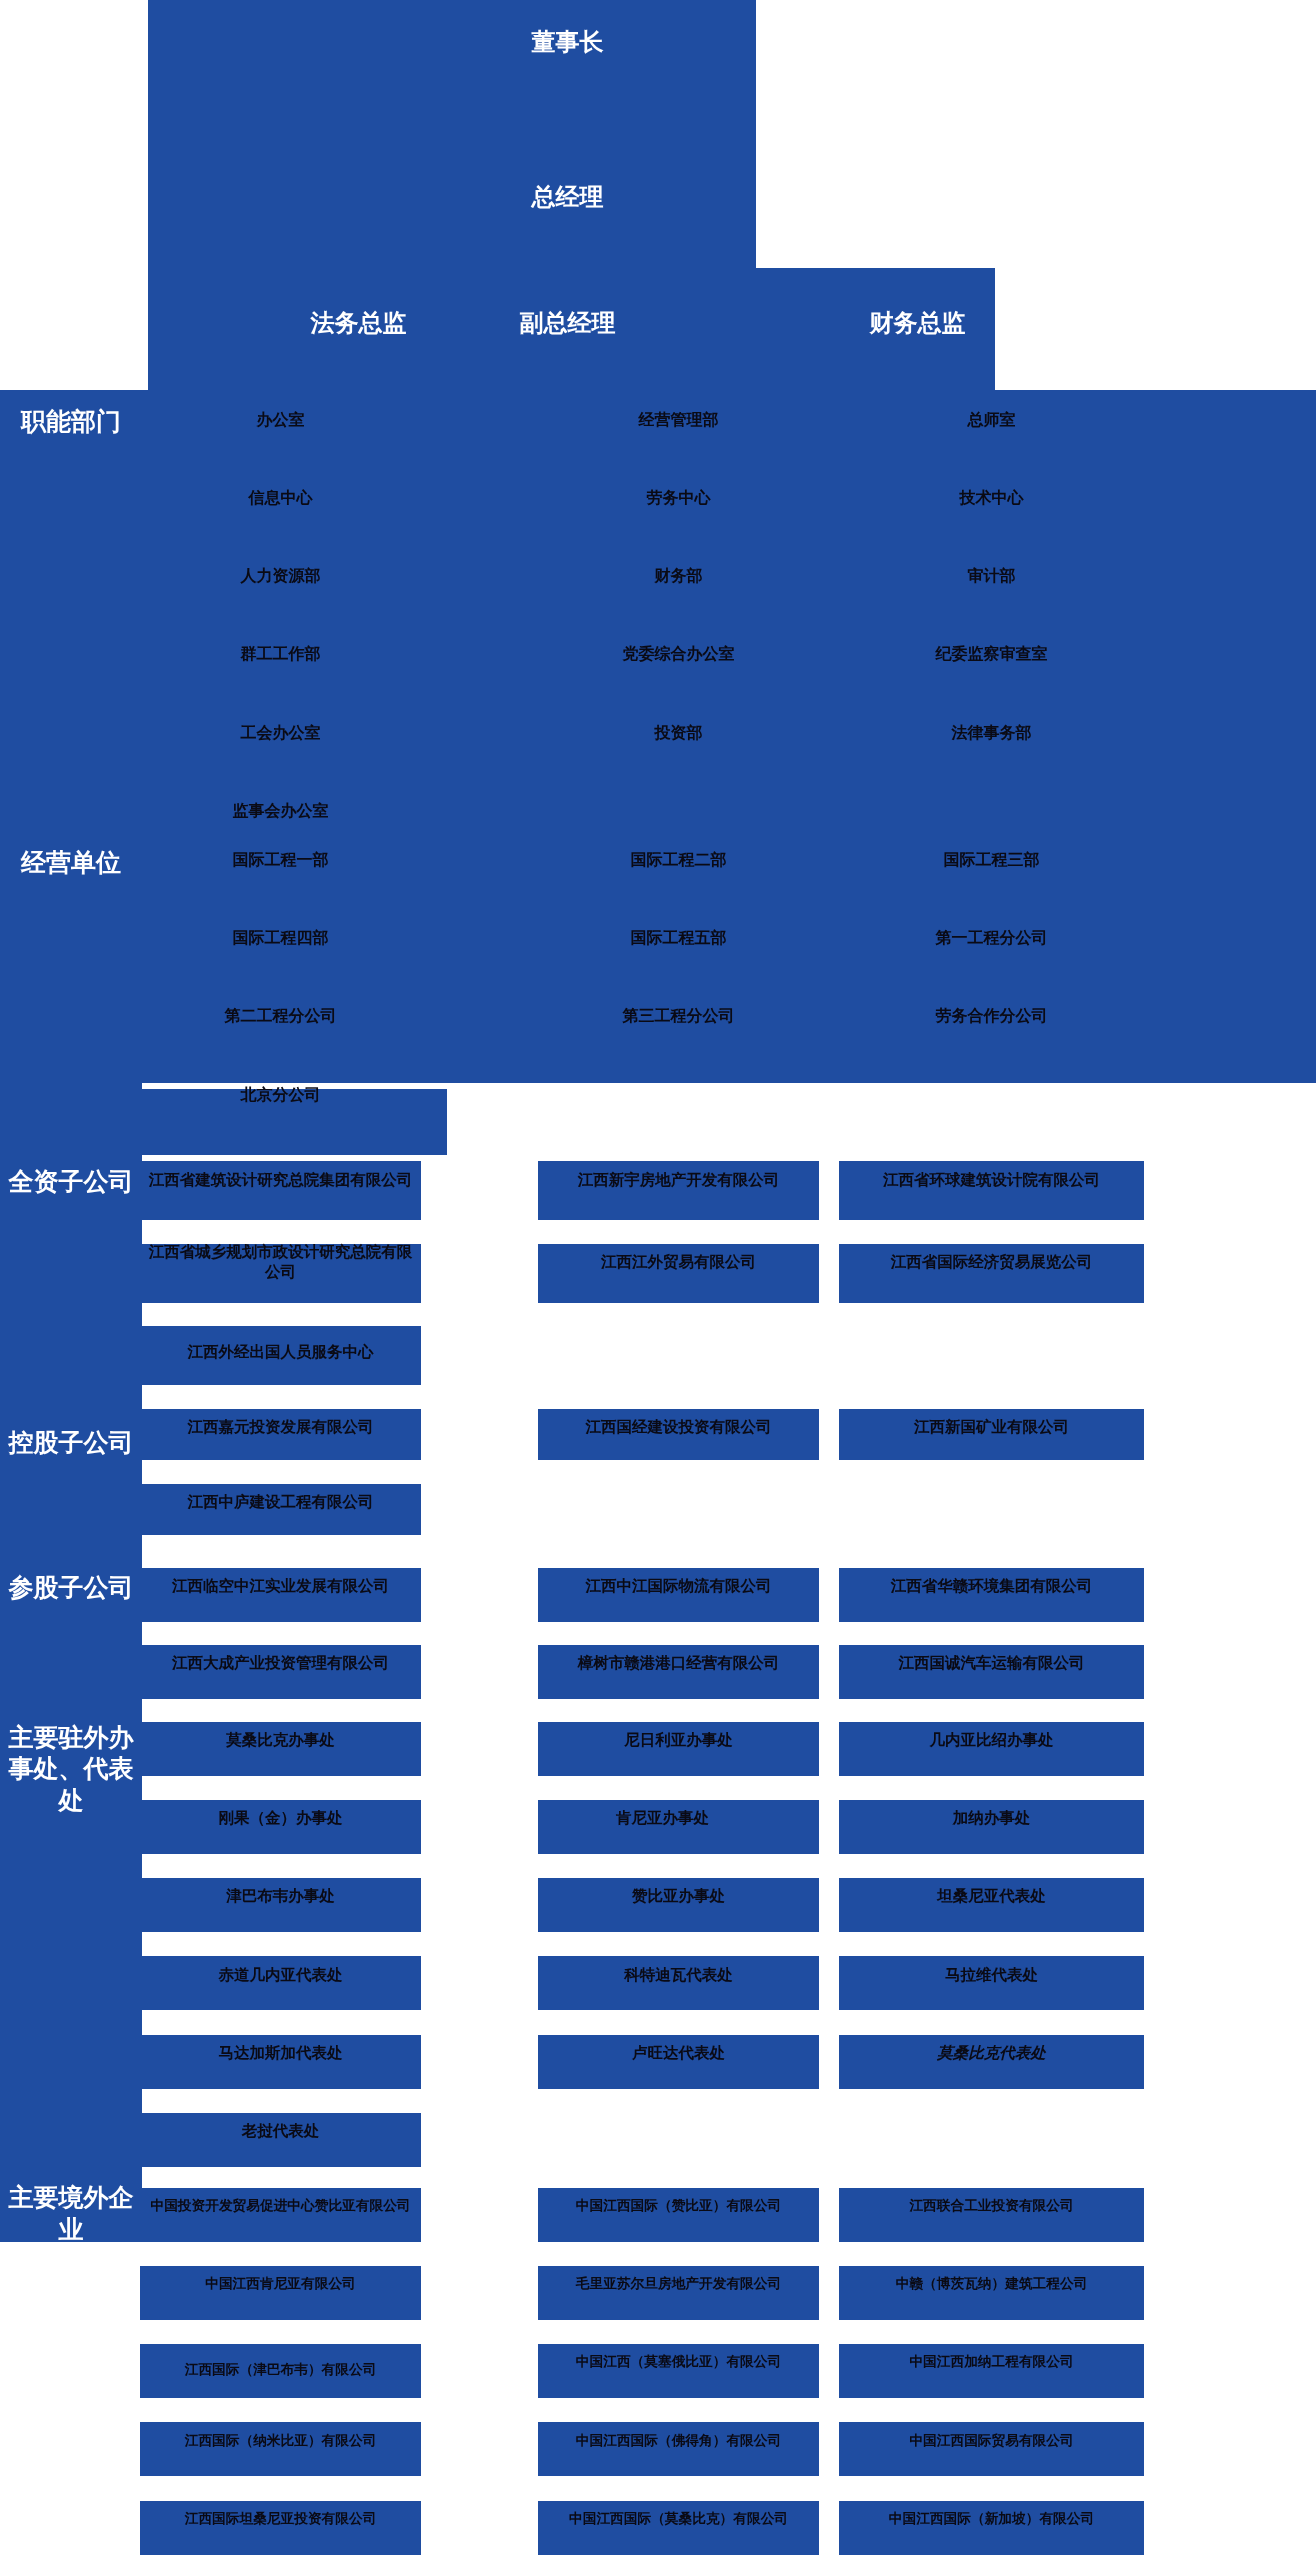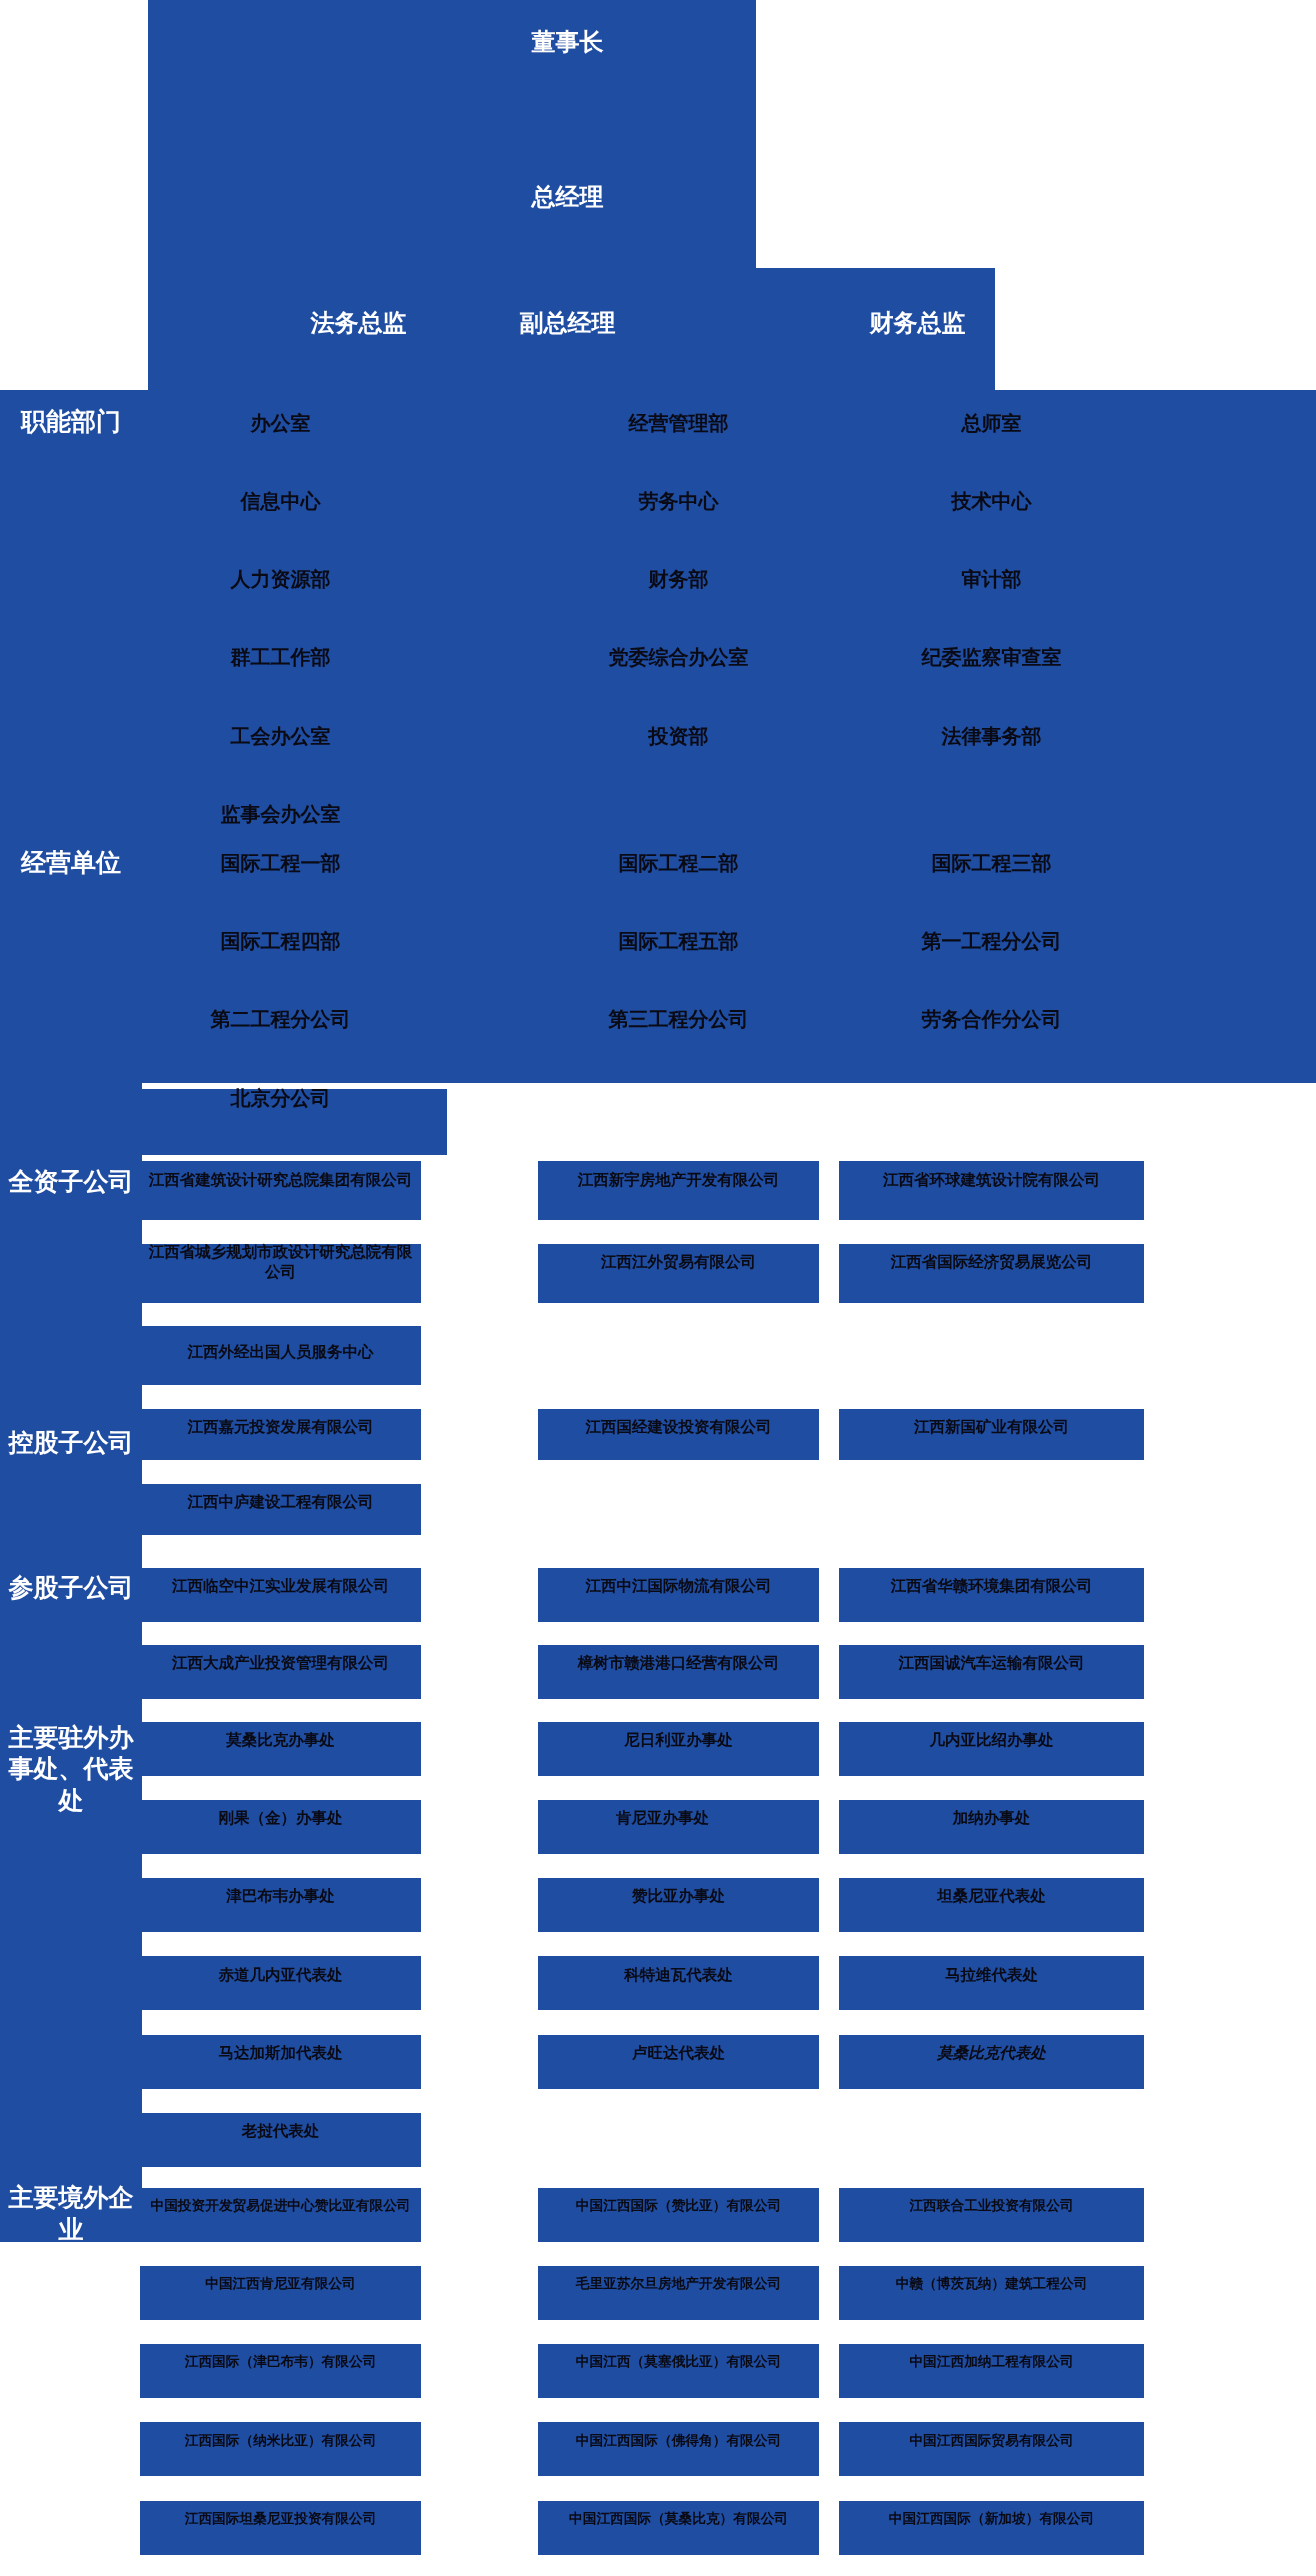--- a/index.html
+++ b/index.html
@@ -22,21 +22,21 @@
   }
   .cell span{display:block;}
 
   
   .lbl-white{color:#ffffff;font-weight:700;}
   
   .lbl-dark{color:#0a0a14;font-weight:700;}
 
   .t-exec{font-size:24px;}
   .t-rowhead{font-size:25px;}
-  .t-node{font-size:20px;align-items:flex-end;}
+  .t-node{font-size:16px;}
   .t-node-sm{font-size:15.5px;}
   .t-node-xs{font-size:13.7px;}
 </style>
 </head>
 <body>
 
 <div class="canvas">
 
   <div class="blk" style="left:148px;top:0;width:608px;height:268px;"></div>
   <div class="blk" style="left:756px;top:268px;width:239px;height:122px;"></div>
@@ -323,21 +323,21 @@
       </div>
       <div class="blk" style="left: 538px; top: 2266px; width: 281px; height: 54px;"></div>
       <div class="cell lbl-dark t-node-xs" style="left: 538px; top: 2267px; width: 281px; height: 33px; padding: 0px 3.6px;">
         <span>毛里亚苏尔旦房地产开发有限公司</span>
       </div>
       <div class="blk" style="left: 839px; top: 2266px; width: 305px; height: 54px;"></div>
       <div class="cell lbl-dark t-node-xs" style="left: 839px; top: 2267px; width: 305px; height: 33px; padding: 0px 3.6px;">
         <span>中赣（博茨瓦纳）建筑工程公司</span>
       </div>
       <div class="blk" style="left: 140px; top: 2344px; width: 281px; height: 54px;"></div>
-      <div class="cell lbl-dark t-node-xs" style="left: 140px; top: 2345px; width: 281px; height: 33px; padding: 0px 3.6px;">
+      <div class="cell lbl-dark t-node-xs" style="left: 140px; top: 2345px; width: 281px; height: 33px; padding: 0px 3.6px; align-items: flex-end;">
         <span>江西国际（津巴布韦）有限公司</span>
       </div>
       <div class="blk" style="left: 538px; top: 2344px; width: 281px; height: 54px;"></div>
       <div class="cell lbl-dark t-node-xs" style="left: 538px; top: 2345px; width: 281px; height: 33px; padding: 0px 3.6px;">
         <span>中国江西（莫塞俄比亚）有限公司</span>
       </div>
       <div class="blk" style="left: 839px; top: 2344px; width: 305px; height: 54px;"></div>
       <div class="cell lbl-dark t-node-xs" style="left: 839px; top: 2345px; width: 305px; height: 33px; padding: 0px 3.6px;">
         <span>中国江西加纳工程有限公司</span>
       </div>

